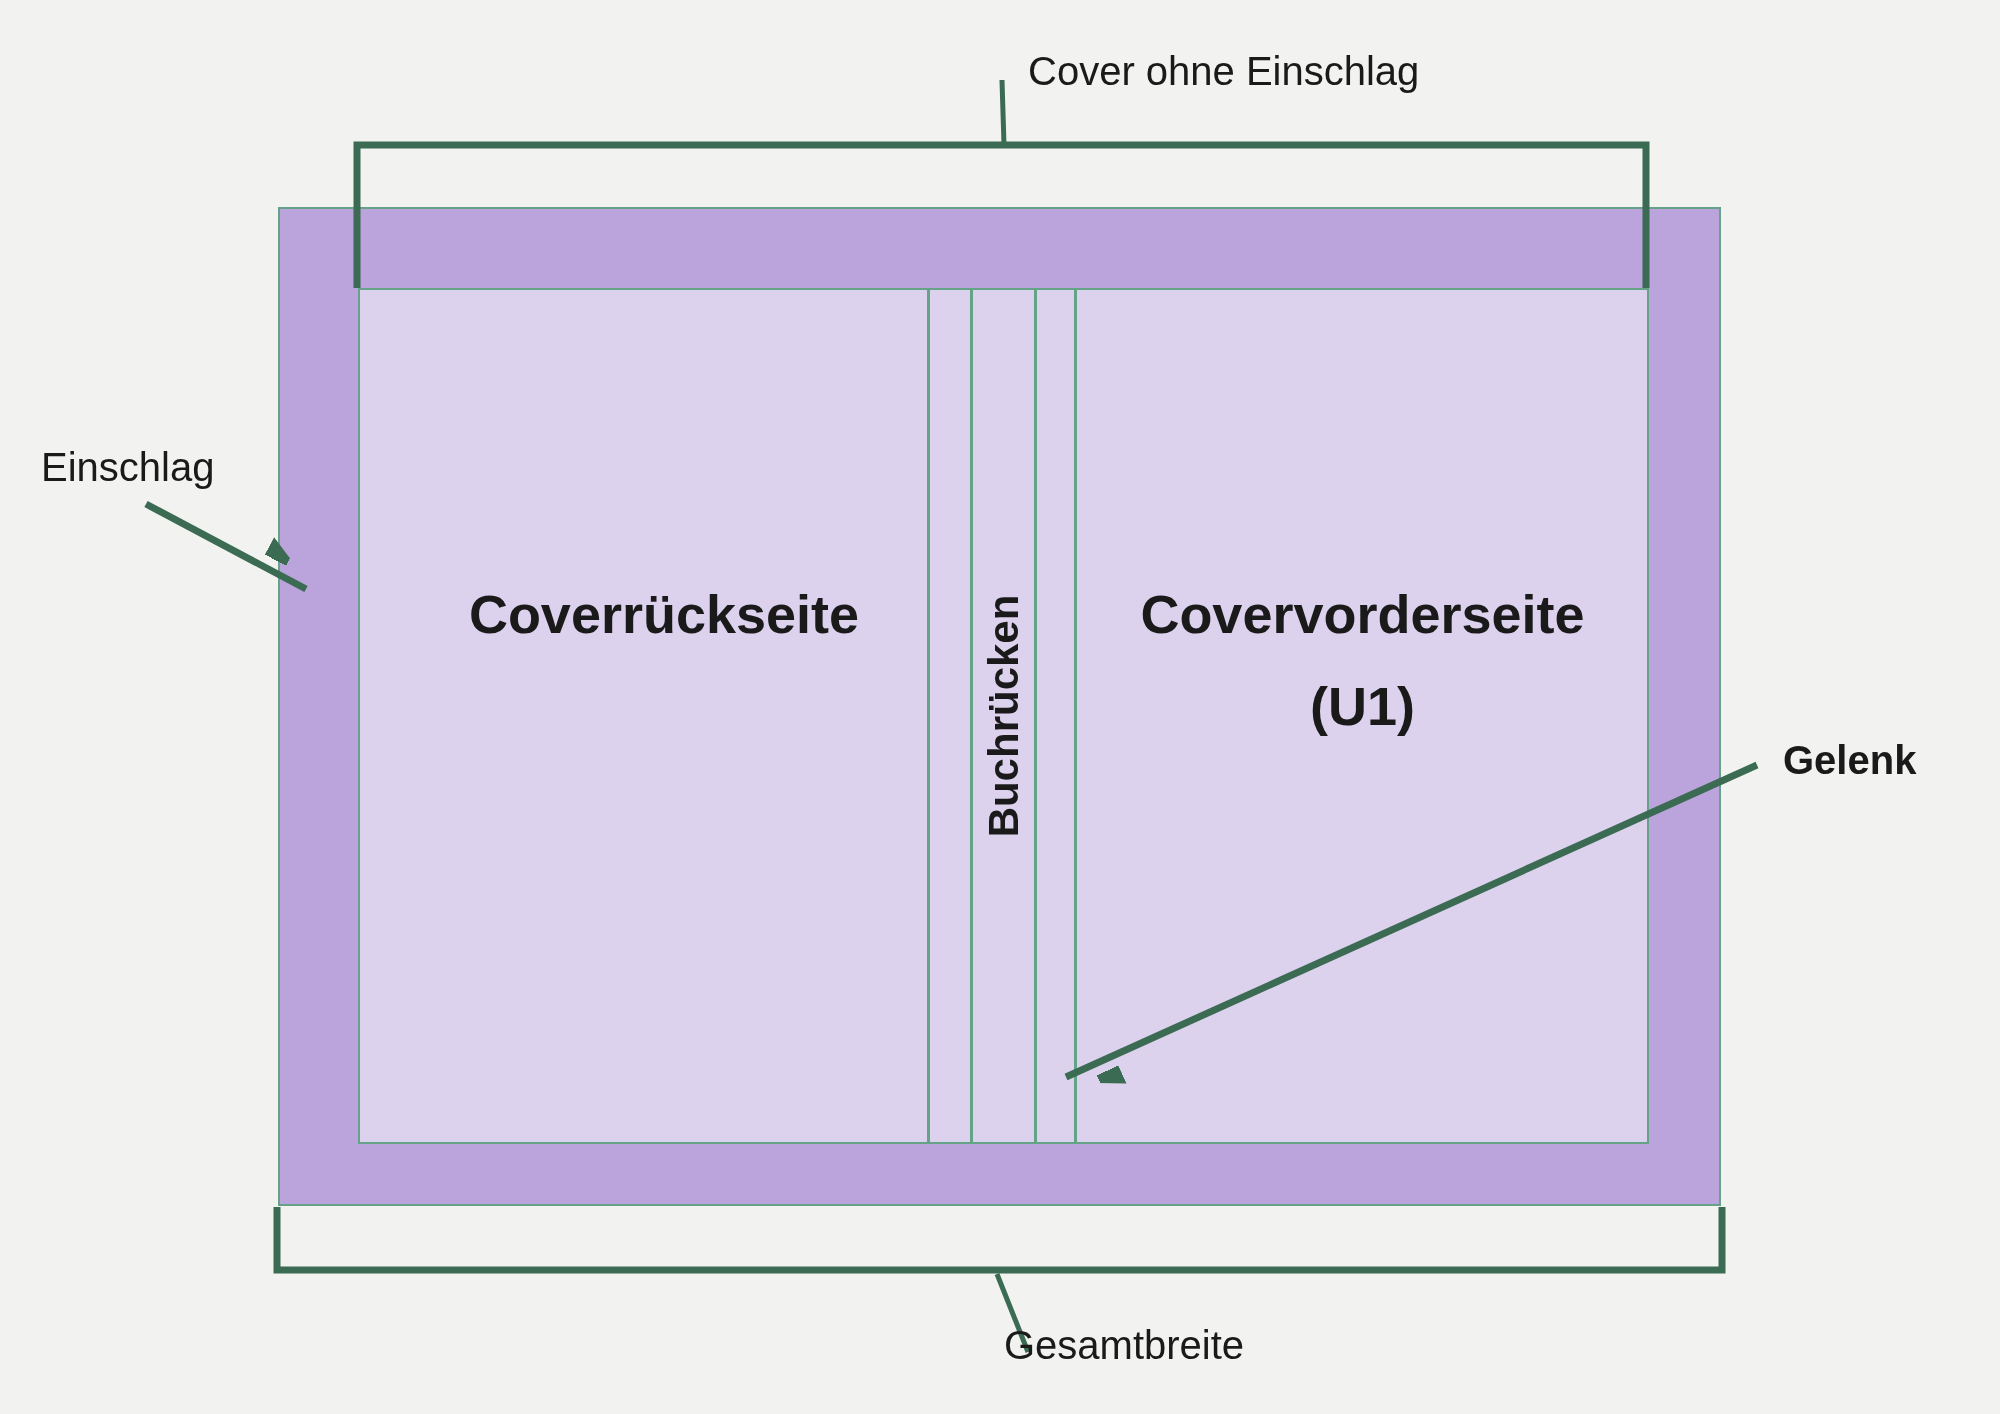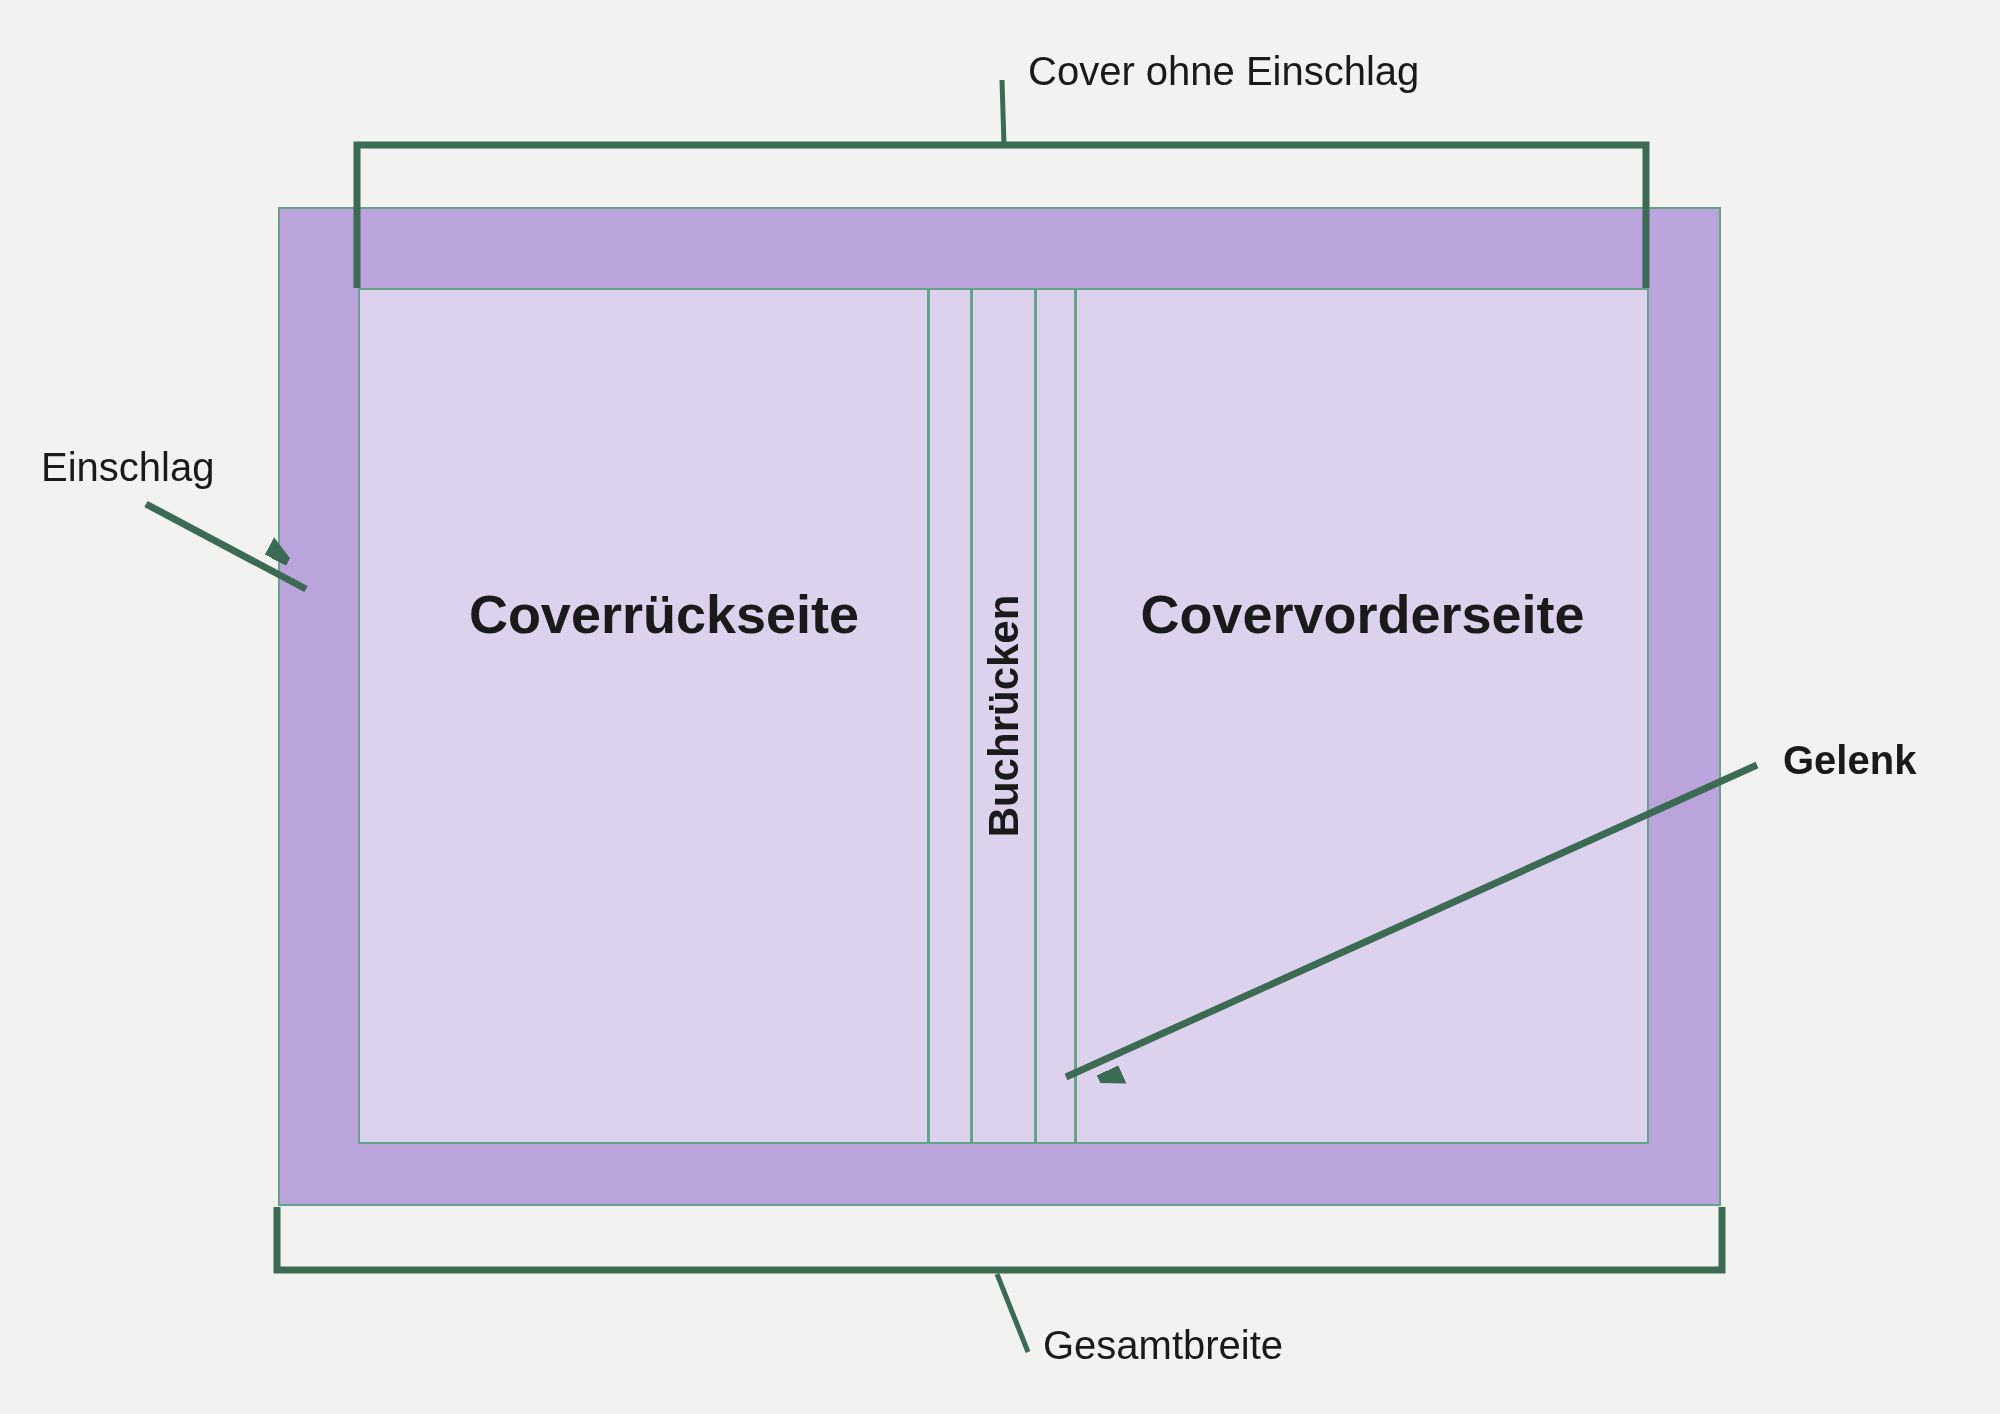--- a/index.html
+++ b/index.html
@@ -51,21 +51,21 @@
   
   .lbl{
     font-size:40px;
     line-height:1.15;
     white-space:nowrap;
     color:var(--label-text);
   }
   .lbl-cover-no-wrap{left:1028px;top:48px;}
   .lbl-einschlag{left:41px;top:444px;}
   .lbl-gelenk{left:1783px;top:737px;font-weight:bold;}
-  .lbl-gesamtbreite{left:1043px;top:1322px;}
+  .lbl-gesamtbreite{left:1004px;top:1322px;}
 
   .panel-label{
     top:568px;
     font-size:54px;font-weight:bold;
     line-height:92px;text-align:center;
     color:var(--label-text);
   }
   .panel-label.back{left:358px;width:612px;}
   .panel-label.front{left:1076px;width:573px;}
 
@@ -105,15 +105,16 @@
 <div class="abs lbl lbl-cover-no-wrap">Cover ohne Einschlag</div>
 <div class="abs lbl lbl-einschlag">Einschlag</div>
 <div class="abs lbl lbl-gelenk">Gelenk</div>
 <div class="abs lbl lbl-gesamtbreite">Gesamtbreite</div>
 
 <div class="abs panel-label back">
   <div>Coverrückseite</div>
 </div>
 <div class="abs panel-label front">
   <div>Covervorderseite</div>
+  <div>(U1)</div>
 </div>
 
 <div class="abs spine-label">Buchrücken</div>
 
 </body></html>

